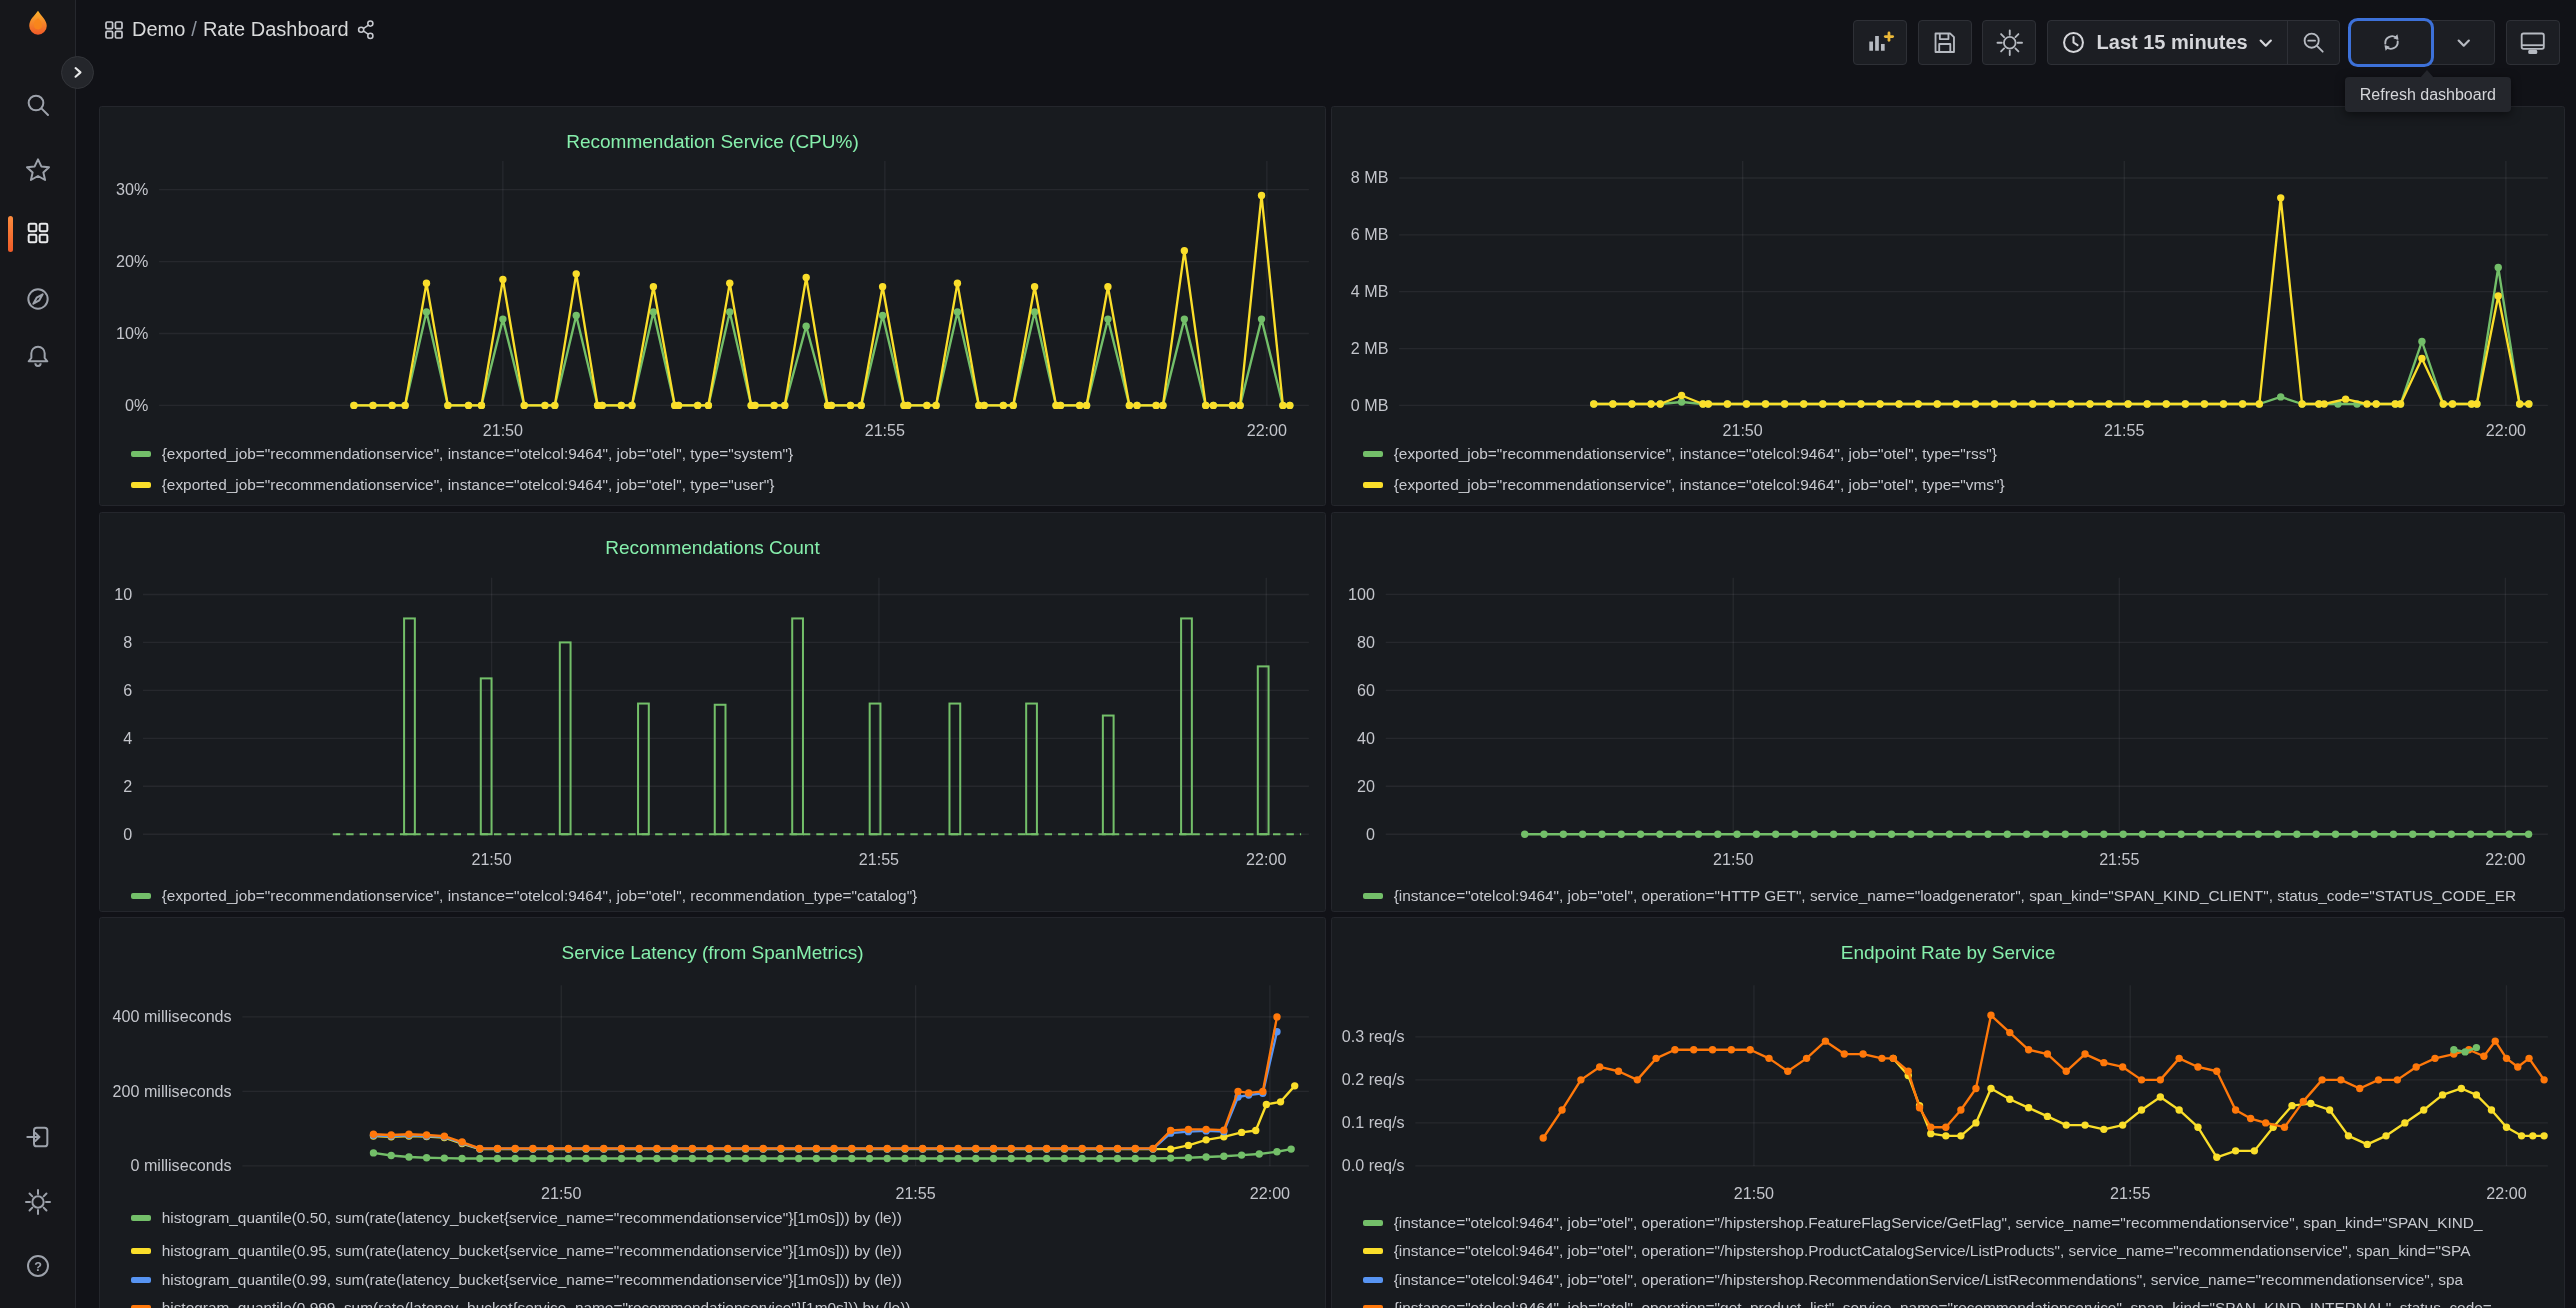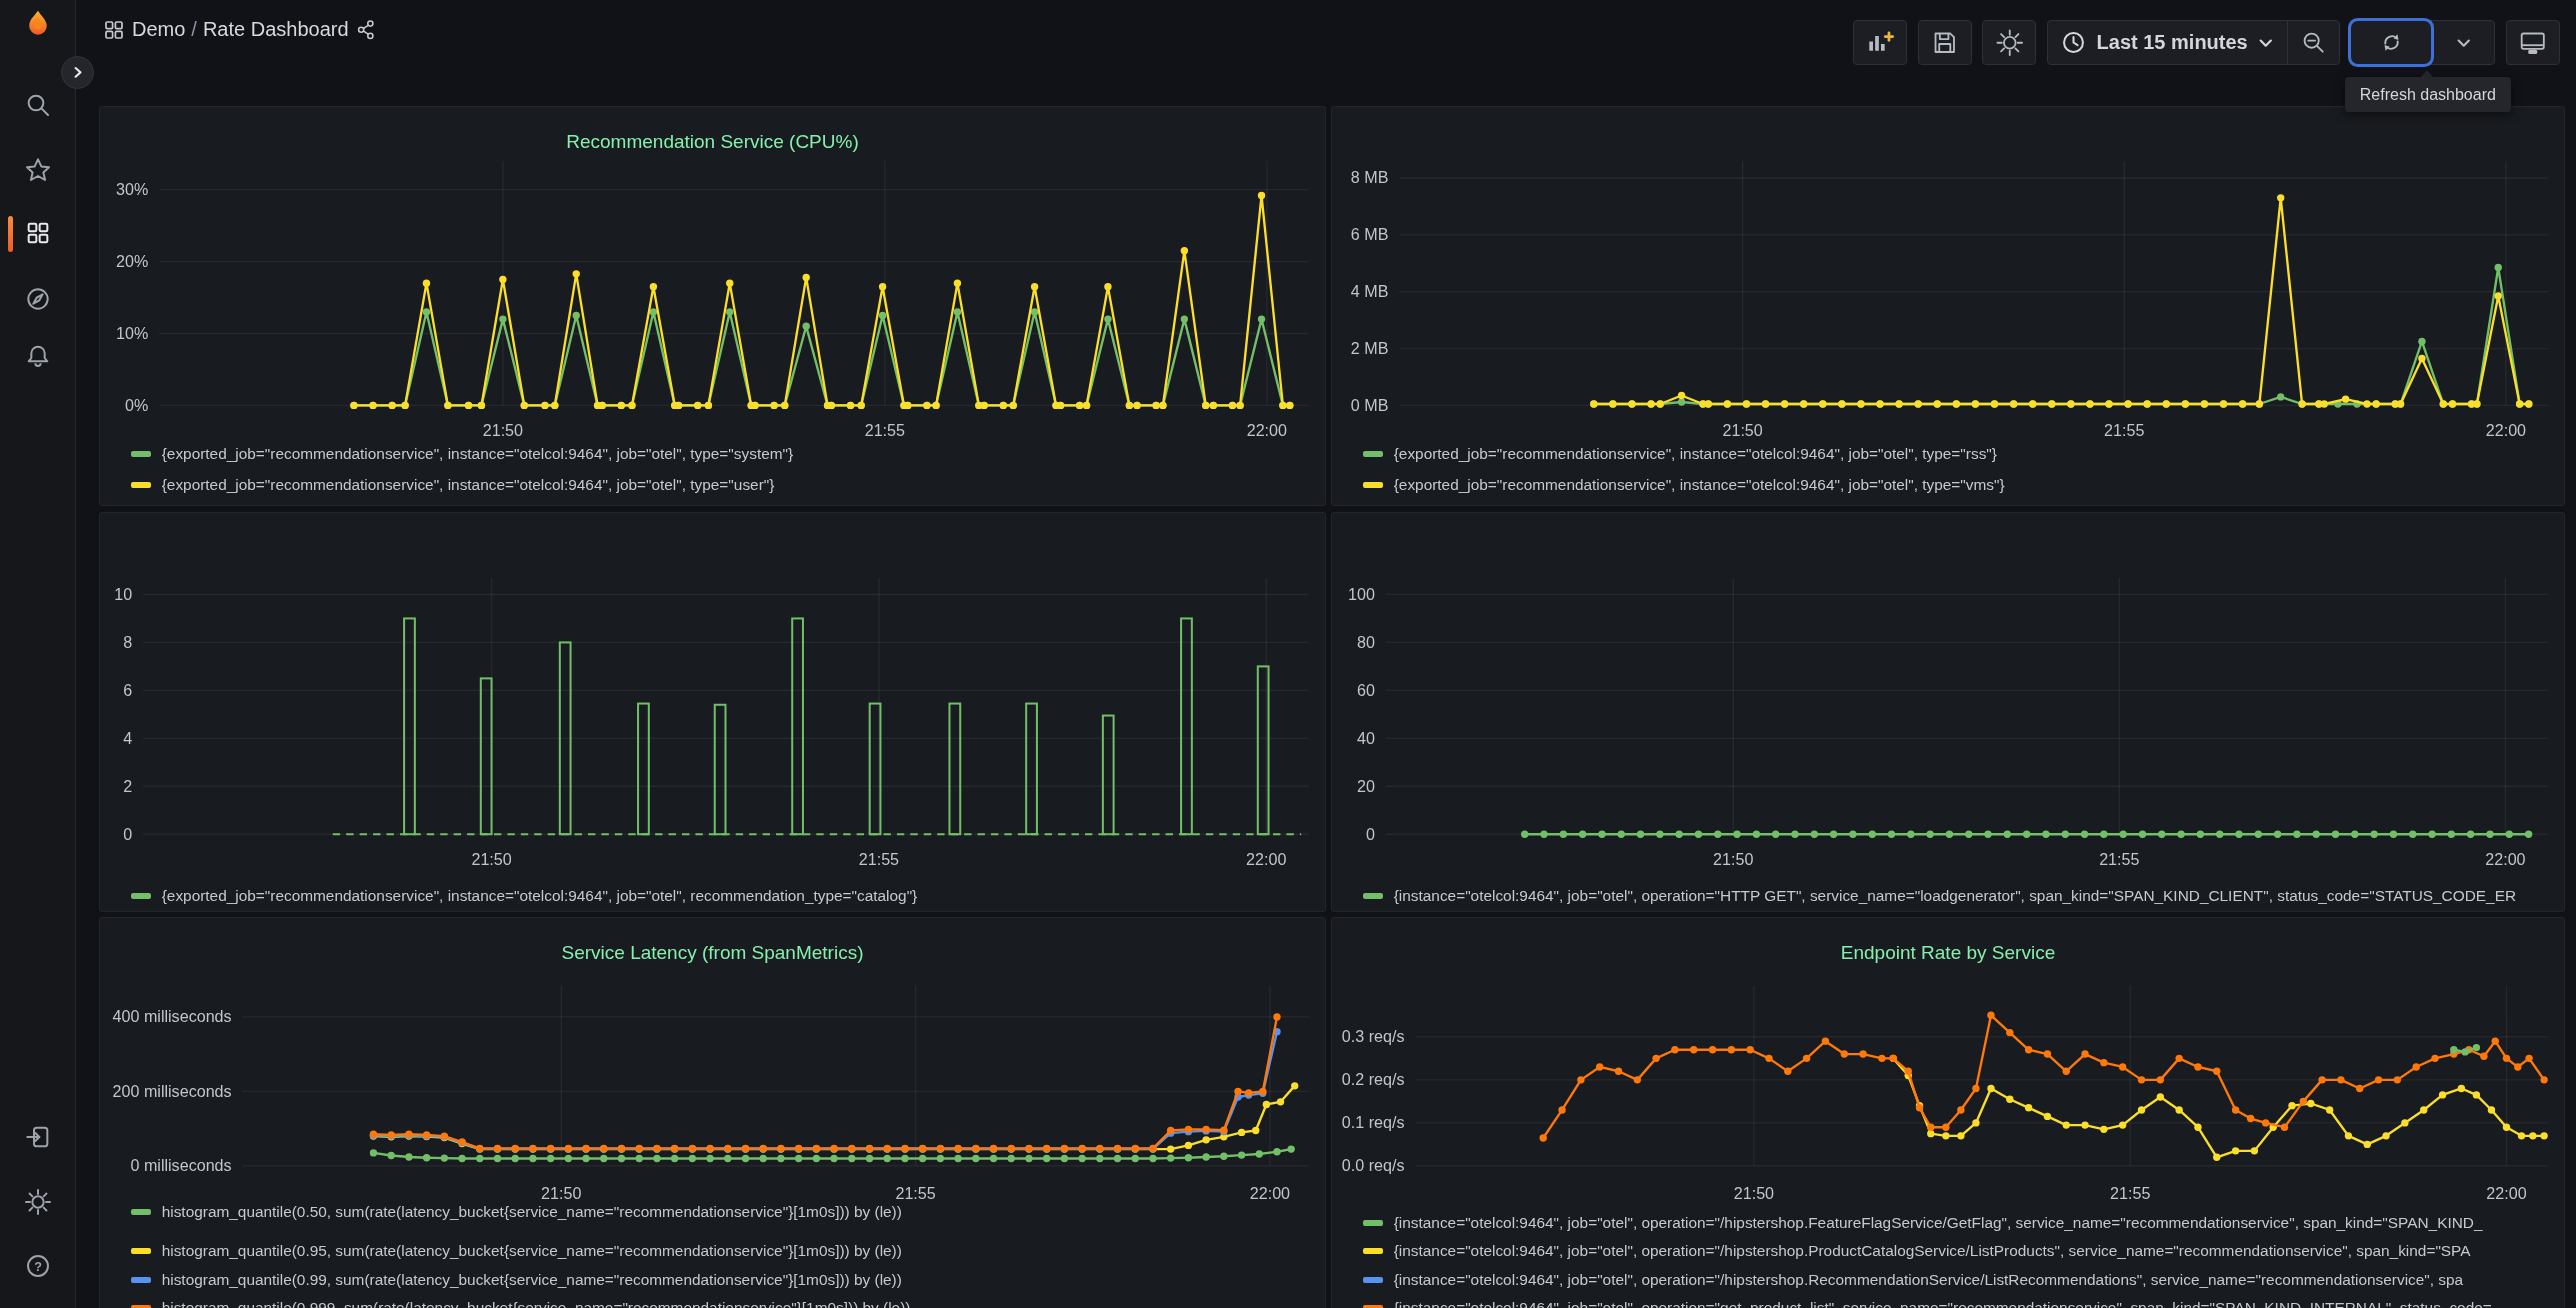--- a/index.html
+++ b/index.html
@@ -505,20 +505,21 @@
           <span class="swatch" style="background: rgb(115, 191, 105);"></span>
           <span class="legend-label">{exported_job="recommendationservice", instance="otelcol:9464", job="otel", type="rss"}</span>
         </div>
         <div class="legend-row" style="top: 367px;">
           <span class="swatch" style="background: rgb(250, 222, 42);"></span>
           <span class="legend-label">{exported_job="recommendationservice", instance="otelcol:9464", job="otel", type="vms"}</span>
         </div>
       </div>
   </section>
   <section class="panel" style="left:99px;top:512px;width:1225px;height:398px">
+    <h2 class="panel-title">Recommendations Count</h2>
     <div class="panel-body">
         <svg width="1225" height="398" class="chart" viewBox="0 0 1824 592">
           <line x1="64" y1="478" x2="1800" y2="478" class="grid"></line>
           <text x="48" y="486" class="ylab" text-anchor="end">0</text>
           <line x1="64" y1="406.5981308411215" x2="1800" y2="406.5981308411215" class="grid"></line>
           <text x="48" y="414.5981308411215" class="ylab" text-anchor="end">2</text>
           <line x1="64" y1="335.19626168224295" x2="1800" y2="335.19626168224295" class="grid"></line>
           <text x="48" y="343.19626168224295" class="ylab" text-anchor="end">4</text>
           <line x1="64" y1="263.7943925233644" x2="1800" y2="263.7943925233644" class="grid"></line>
           <text x="48" y="271.7943925233644" class="ylab" text-anchor="end">6</text>
@@ -861,21 +862,21 @@
           <circle cx="1567.9" cy="342.9" r="5.5" fill="#ff780a"></circle>
           <circle cx="1594.2" cy="316.3" r="5.5" fill="#ff780a"></circle>
           <circle cx="1620.6" cy="314.6" r="5.5" fill="#ff780a"></circle>
           <circle cx="1647.0" cy="314.6" r="5.5" fill="#ff780a"></circle>
           <circle cx="1673.4" cy="315.8" r="5.5" fill="#ff780a"></circle>
           <circle cx="1694.5" cy="258.1" r="5.5" fill="#ff780a"></circle>
           <circle cx="1710.3" cy="260.3" r="5.5" fill="#ff780a"></circle>
           <circle cx="1731.4" cy="258.1" r="5.5" fill="#ff780a"></circle>
           <circle cx="1752.5" cy="147.1" r="5.5" fill="#ff780a"></circle>
         </svg>
-        <div class="legend-row" style="top: 283px;">
+        <div class="legend-row" style="top: 289px;">
           <span class="swatch" style="background: rgb(115, 191, 105);"></span>
           <span class="legend-label">histogram_quantile(0.50, sum(rate(latency_bucket{service_name="recommendationservice"}[1m0s])) by (le))</span>
         </div>
         <div class="legend-row" style="top: 322px;">
           <span class="swatch" style="background: rgb(250, 222, 42);"></span>
           <span class="legend-label">histogram_quantile(0.95, sum(rate(latency_bucket{service_name="recommendationservice"}[1m0s])) by (le))</span>
         </div>
         <div class="legend-row" style="top: 351px;">
           <span class="swatch" style="background: rgb(87, 148, 242);"></span>
           <span class="legend-label">histogram_quantile(0.99, sum(rate(latency_bucket{service_name="recommendationservice"}[1m0s])) by (le))</span>

